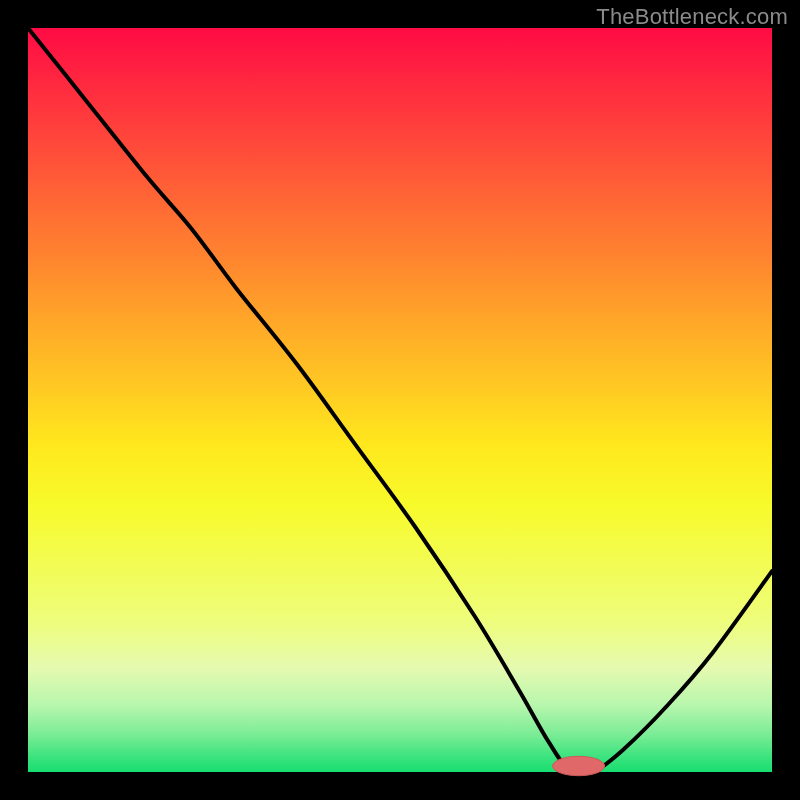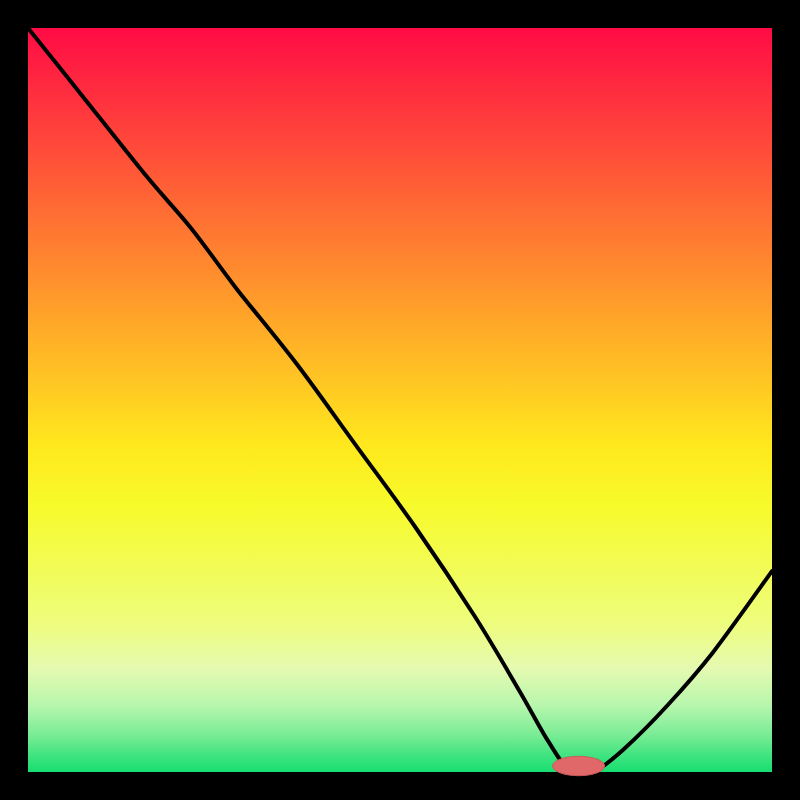--- a/index.html
+++ b/index.html
@@ -59,19 +59,20 @@
     top: 0;
     width: 744px;
     height: 744px;
     overflow: visible;
   }
 </style>
 </head>
 <body>
 
 <div class="frame">
+  <div class="watermark">TheBottleneck.com</div>
   <div class="plot">
     <svg class="curve" viewBox="0 0 744 744">
       <path id="curve-path" fill="none" stroke-width="4" stroke-linejoin="round" stroke-linecap="round" d="M 0.0 0.0 C 9.9 12.4, 39.7 49.6, 59.5 74.4 C 79.4 99.2, 101.7 127.7, 119.0 148.8 C 136.4 169.9, 148.8 182.3, 163.7 200.9 C 178.6 219.5, 191.0 238.1, 208.3 260.4 C 225.7 282.7, 248.0 308.8, 267.8 334.8 C 287.7 360.8, 307.5 389.4, 327.4 416.6 C 347.2 443.9, 367.0 470.0, 386.9 498.5 C 406.7 527.0, 429.0 560.5, 446.4 587.8 C 463.8 615.0, 478.6 641.1, 491.0 662.2 C 503.4 683.2, 512.1 700.6, 520.8 714.2 C 529.5 727.9, 535.7 739.0, 543.1 744.0 C 550.6 749.0, 556.8 747.7, 565.4 744.0 C 574.1 740.3, 582.8 732.8, 595.2 721.7 C 607.6 710.5, 625.0 693.2, 639.8 677.0 C 654.7 660.9, 667.1 647.3, 684.5 625.0 C 701.8 602.6, 734.1 556.8, 744.0 543.1" stroke="#000000"></path>
       <ellipse id="marker" cx="550.6" cy="738.0" rx="26.0" ry="9.7" fill="#e06868" stroke="#cc5a5a" stroke-width="1"></ellipse>
     </svg>
   </div>
 </div>
 
 </body></html>

